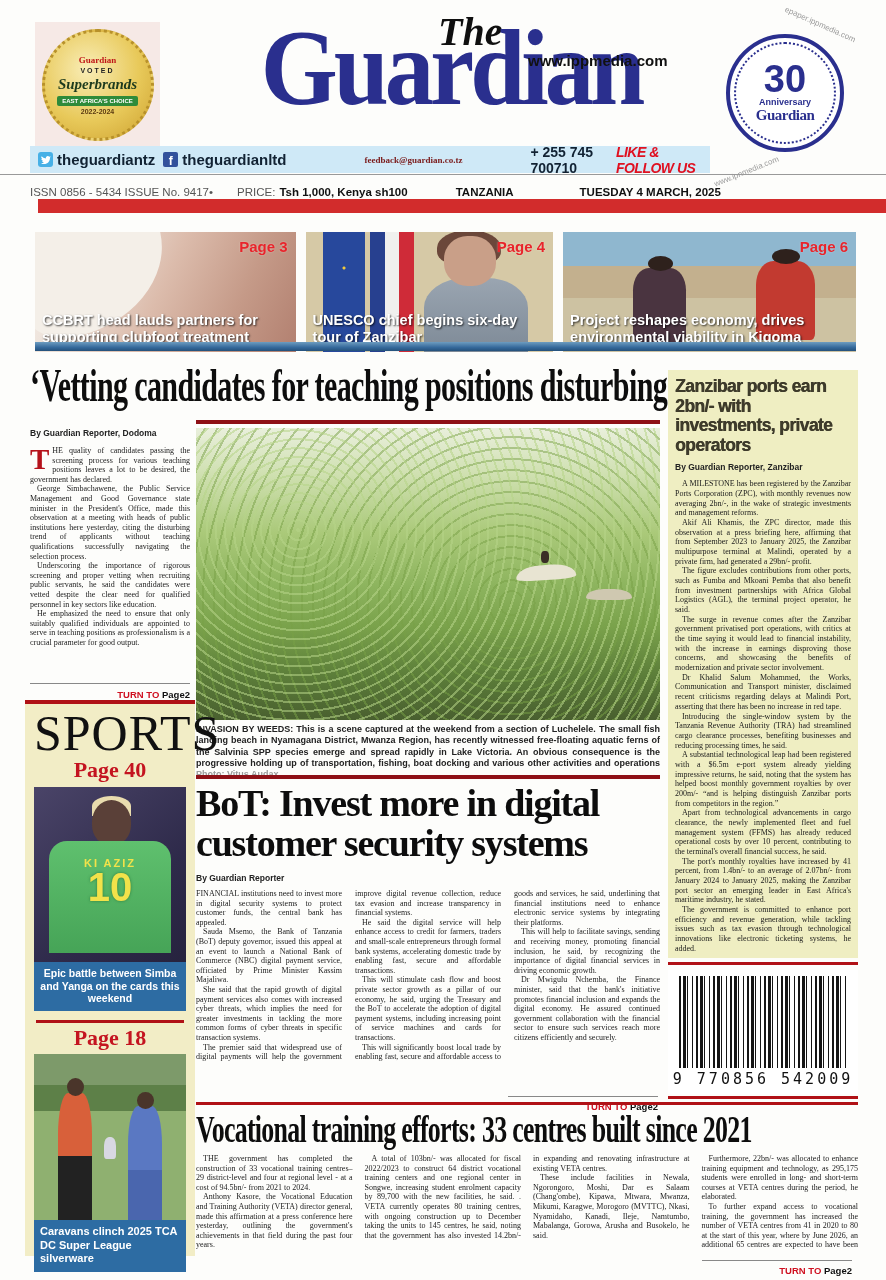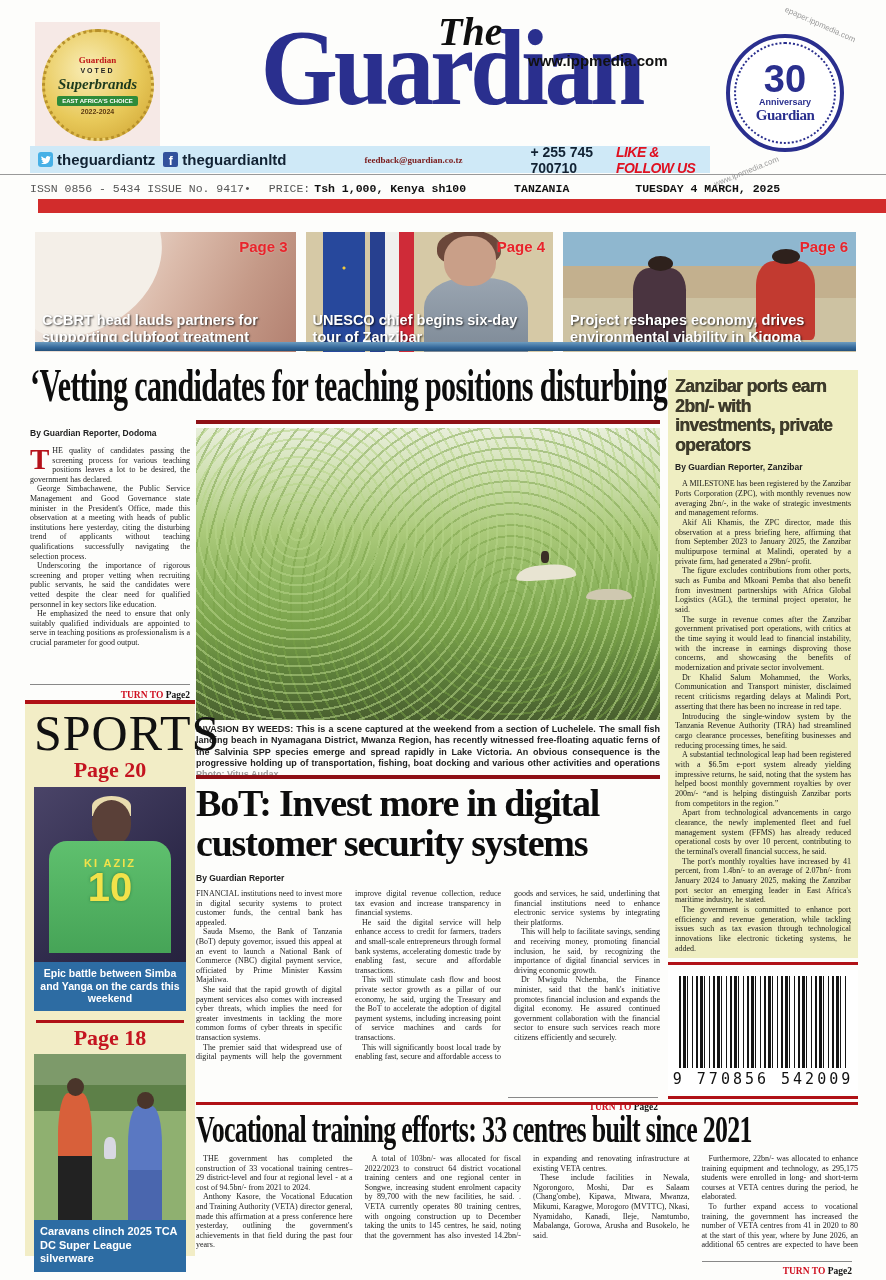--- a/index.html
+++ b/index.html
@@ -31,22 +31,22 @@
   .tw-icon { width:15px; height:15px; background:#47b0e6; border-radius:3px; display:flex; align-items:center; justify-content:center; }
   .tw-icon svg { width:11px; height:11px; fill:#fff; }
   .fb-icon { width:15px; height:15px; background:#32519c; border-radius:2px; color:#fff; font-weight:bold; font-size:12px; display:flex; align-items:flex-end; justify-content:center; line-height:1; }
   .soc-handle { font-size:15px; font-weight:bold; color:#123; }
   .soc-mail { font-size:9px; font-weight:bold; color:#7a1a1a; margin-left:70px;font-family:Liberation Serif, serif; }
   .soc-phone { font-size:14px; font-weight:bold; color:#123; margin-left:60px; }
   .soc-follow { margin-left:auto; font-size:14px; font-weight:bold; font-style:italic; color:#e01020; letter-spacing:-0.5px; }
 
   
   .issue-rule { position:absolute; top:174px; left:0; right:0; border-top:1px solid #999; }
-  .issue-line { position:absolute; top:178px; left:30px; right:28px; height:20px; display:flex; align-items:center; font-family:Liberation Mono, monospace; font-size:11.5px; color:#555; }
-  .issue-price-label { margin-left:18px; color:#555; }
+  .issue-line { position:absolute; top:178px; left:30px; right:28px; height:20px; display:flex; align-items:flex-end; font-family:Liberation Sans, sans-serif; font-size:11.5px; color:#555; }
+  .issue-price-label { margin-left:24px; color:#555; }
   .issue-price { font-weight:bold; color:#111; margin-left:4px; }
   .issue-country { font-weight:bold; color:#111; margin-left:48px; }
   .issue-date { font-weight:bold; color:#111; margin-left:66px; }
   .red-bar { position:absolute; top:199px; left:38px; right:0; height:14px; background:#d22c2c; }
 
   
   .teasers { position:absolute; top:232px; left:35px; right:30px; height:120px; display:flex; gap:10px; }
   .teaser { position:relative; overflow:hidden; }
   .teaser-1 { flex:258 0 0; background:linear-gradient(115deg,#f7f3ee 0%,#ece0d7 22%,#dcbcac 48%,#c59a88 75%,#b28070 100%); }
   .teaser-1 .cloth { position:absolute; left:-18px; top:-20px; width:150px; height:120px; background:#f4efe8; border-radius:0 0 70% 30%; transform:rotate(-12deg); }
@@ -69,21 +69,21 @@
   .lead-headline { position:absolute; top:358px; left:30px; width:640px; height:58px; overflow:hidden; }
   .lead-headline span { display:inline-block; white-space:nowrap; font-weight:bold; font-size:47px; letter-spacing:-1px; color:#0d0d0d; transform:scaleX(0.64); transform-origin:left top; }
   .photo-toprule { position:absolute; top:420px; left:196px; width:464px; height:4px; background:#8e1016; }
   .lead-col { position:absolute; top:428px; left:30px; width:160px; height:272px; }
   .byline { font-family:"Liberation Sans",sans-serif; font-weight:bold; font-size:8.5px; color:#222; }
   .lead-col .byline { margin-bottom:8px; }
   .lead-body { height:218px; overflow:hidden; }
   .lead-body p, .col-body p { font-size:8px; line-height:1.2; text-align:justify; color:#1a1a1a; text-indent:7px; }
   .lead-body p.first { text-indent:0; }
   .dropcap { float:left; font-size:29px; line-height:0.82; font-weight:bold; color:#b5121b; padding-right:3px; padding-top:2px; }
-  .turnto { font-family:Liberation Serif, serif; font-weight:bold; font-size:9.5px; text-align:right; }
+  .turnto { font-family:Liberation Sans, sans-serif; font-weight:bold; font-size:9.5px; text-align:right; }
   .turnto .tt-red { color:#cf1020; } .turnto .tt-page { color:#111; }
   .lead-col .turnto { position:absolute; bottom:0; right:0; left:0; border-top:1px solid #888; padding-top:5px; }
 
   
   .main-photo { position:absolute; top:428px; left:196px; width:464px; height:292px;
     background:
       repeating-radial-gradient(circle at 22% 35%, rgba(182,212,136,.55) 0 2px, transparent 2px 9px),
       repeating-radial-gradient(circle at 68% 60%, rgba(120,160,70,.5) 0 2px, transparent 2px 11px),
       linear-gradient(180deg,#e9efdc 0%,#cfe0b0 16%,#aac979 36%,#8db45e 54%,#7aa24b 68%,#5d7f3a 84%,#495f2f 100%); }
   .boat { position:absolute; background:#e8e4d2; border-radius:40% 40% 30% 30%/80% 80% 20% 20%; }
@@ -281,21 +281,21 @@
 
   <div class="bc-rule-top"></div>
   <div class="barcode-box">
     <div class="bars"></div>
     <div class="bc-digits">9 770856 542009</div>
   </div>
   <div class="bc-rule-bot"></div>
 
   <div class="sports">
     <div class="sports-title">SPORTS</div>
-    <div class="sports-page">Page 20</div>
+    <div class="sports-page">Page 40</div>
     <div class="sp-photo1">
       <div class="sp-hair"></div>
       <div class="sp-head"></div>
       <div class="sp-jersey">
         <div class="sp-jname">KI AZIZ</div>
         <div class="sp-jnum">10</div>
       </div>
       <div class="sp-cap">Epic battle between Simba and Yanga on the cards this weekend</div>
     </div>
     <div class="sp-divider"></div>

